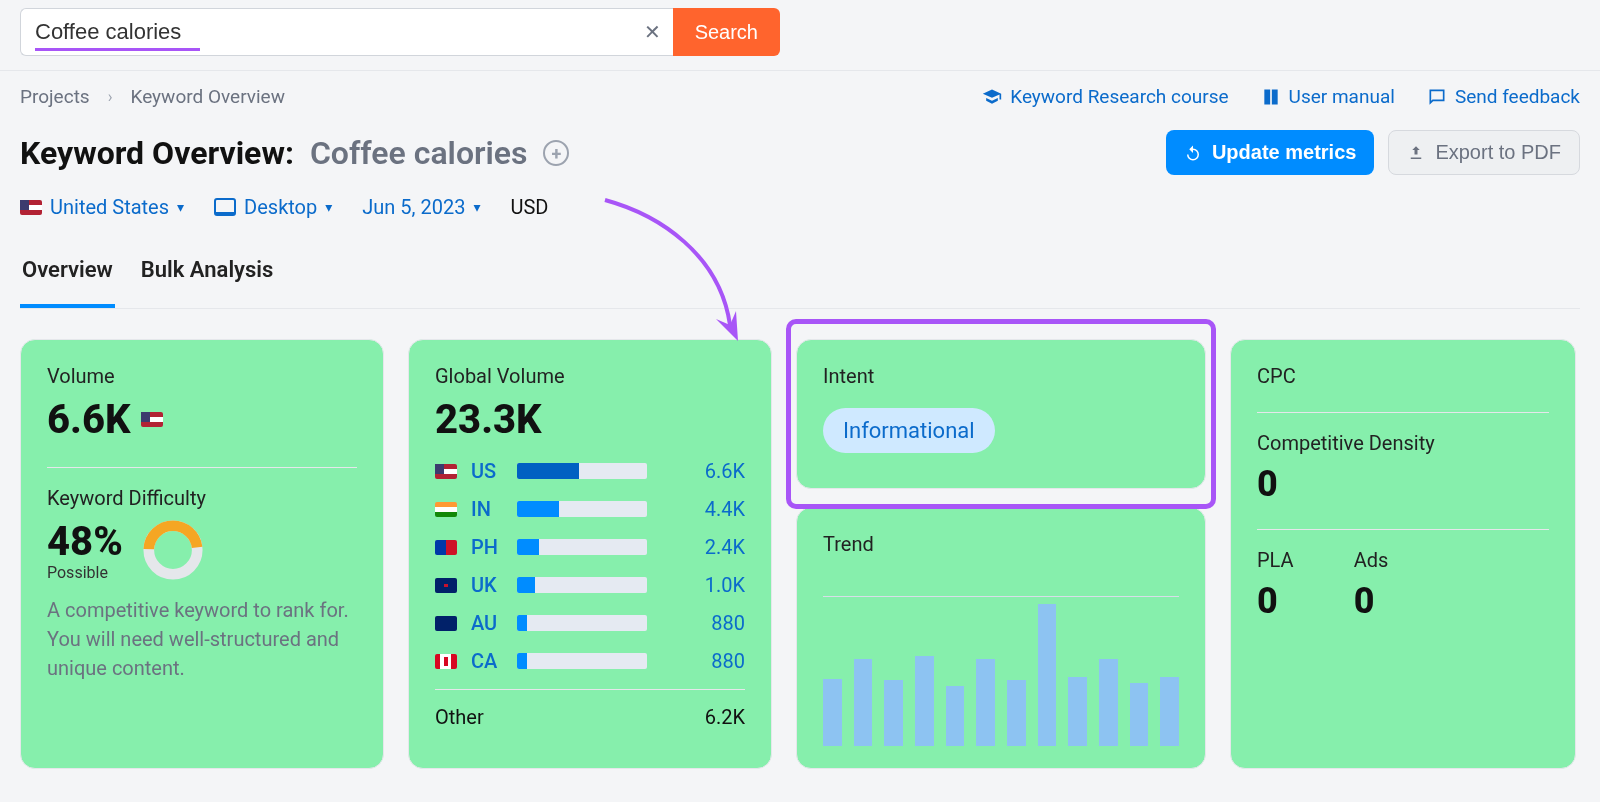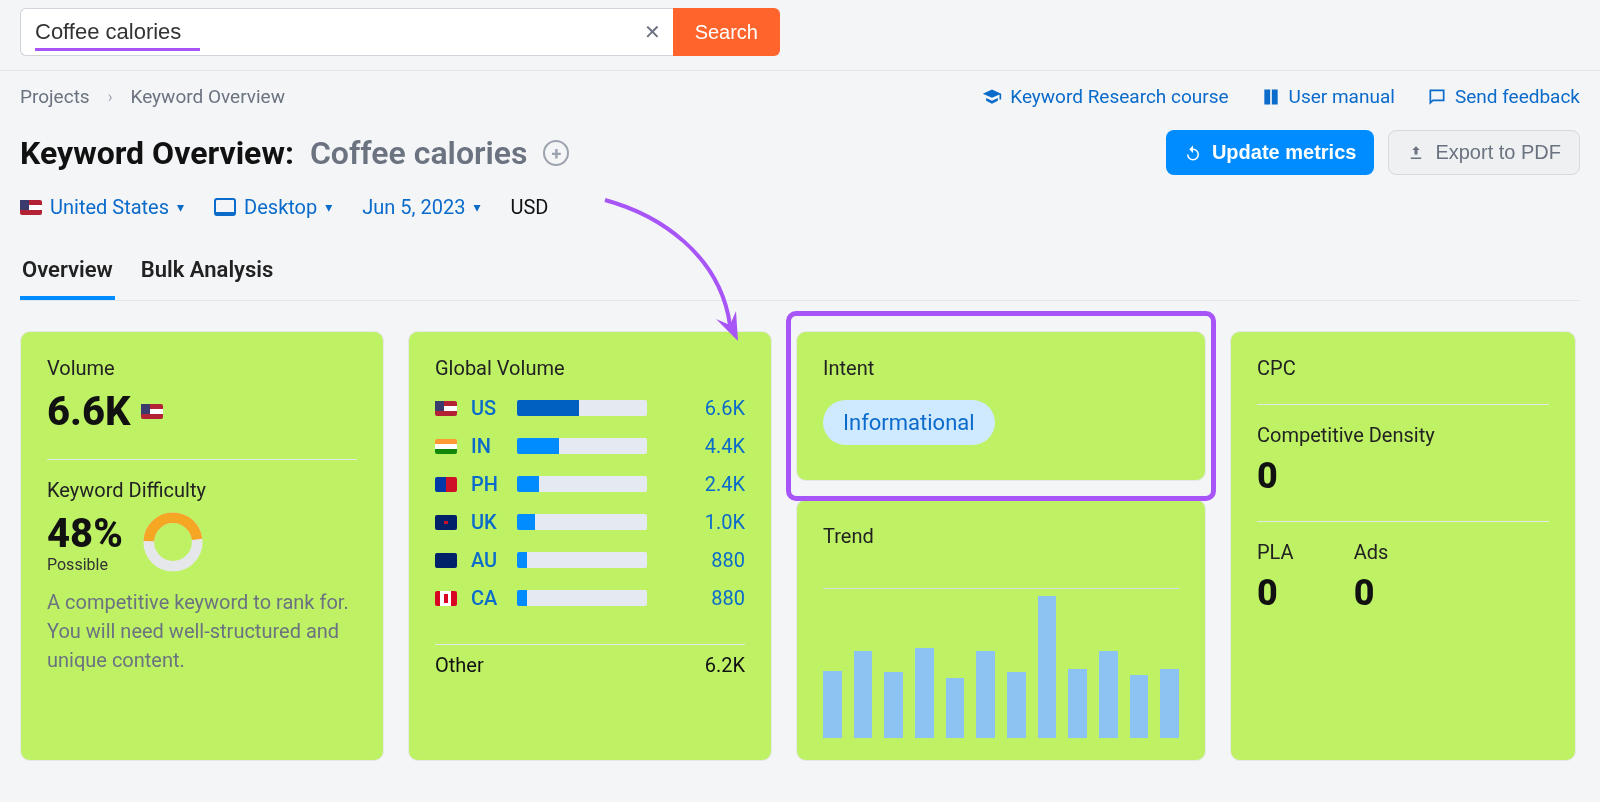--- a/index.html
+++ b/index.html
@@ -41,29 +41,29 @@
   .flag-us::before { content:""; position:absolute; left:0; top:0; width:9px; height:10px; background:#3c3b6e; }
   .flag-in { background: linear-gradient(#ff9933 0 33%, #fff 33% 66%, #138808 66%); }
   .flag-ph { background: linear-gradient(90deg,#0038a8 0 50%,#ce1126 50%); position:relative;}
   .flag-uk { background: radial-gradient(circle at center,#c8102e 0 2px,transparent 2px),#012169;}
   .flag-au { background:#012169; }
   .flag-ca { background: linear-gradient(90deg,#d80621 0 25%,#fff 25% 75%,#d80621 75%); position:relative;}
   .flag-ca::after{content:"";position:absolute;left:9px;top:3px;width:4px;height:9px;background:#d80621;}
   .monitor-ico{width:22px;height:18px;border:2px solid #0b6bcb;border-bottom-width:4px;border-radius:3px;display:inline-block;}
 
   .tabs-row { display: flex; gap: 24px; border-bottom: 1px solid #e5e7eb; margin-top: 38px; font-size: 22px; font-weight: 600; }
-  .tab { padding: 0 2px 14px 2px; color: #222; cursor: pointer; }
+  .tab { padding: 0 2px 22px 2px; color: #222; cursor: pointer; }
   .tab.active { border-bottom: 4px solid #008cff; }
 
   
   .arrow-svg { position: absolute; left: 600px; top: 124px; width: 160px; height: 150px; pointer-events: none; }
 
   
   .cards { display: flex; gap: 24px; padding: 30px 20px 0 20px; }
-  .card { background: #bef264; border: 1px solid #e5e7eb; border-radius: 10px; padding: 24px 26px; flex-shrink: 0; }
+  .card { background: #86efac; border: 1px solid #e5e7eb; border-radius: 15px; padding: 24px 26px; flex-shrink: 0; }
   .c1 { width: 364px; height: 430px;}
   .c2 { width: 364px; height: 430px;}
   .c3wrap { width: 410px; display:flex; flex-direction:column; gap: 18px; position:relative; }
   .c3a { height: 150px; }
   .c3b { height: 262px; }
   .c4 { width: 346px; height: 430px;}
   .card-label { font-size: 20px; color: #222; margin-bottom: 8px; }
   .big { font-size: 40px; font-weight: 800; color: #111; }
   .mid { font-size: 36px; font-weight: 800; }
   .volwrap{display:flex;align-items:center;gap:10px;}
@@ -76,21 +76,21 @@
   .kd-desc { font-size: 20px; color: #6b7280; line-height: 1.45; margin-top: 14px; }
 
   
   .gv-list { margin-top: 16px; display:flex; flex-direction:column; gap: 14px; font-size: 20px;}
   .gv-row { display: grid; grid-template-columns: 26px 36px 130px 1fr; align-items: center; gap: 10px; }
   .gv-code { color: #0b6bcb; font-weight: 500; }
   .gv-bar { height: 16px; background:#e5eaf2; border-radius:2px; position:relative; overflow:hidden;}
   .gv-fill { position:absolute; left:0; top:0; bottom:0; background:#008cff;}
   .gv-fill.dark{background:#0060c2;}
   .gv-val { text-align:right; color:#0b6bcb;}
-  .gv-other { display:flex; justify-content:center; border-top:1px solid #e5e7eb; padding-top:8px; margin-top: 20px;}
+  .gv-other { display:flex; justify-content:center; border-top:1px solid #e5e7eb; padding-top:15px; margin-top: 2px;}
   .gv-other .barcell{flex:1; padding:0 16px;}
   .gv-other-val{color:#111;}
 
   
   .intent-pill { display:inline-block; background:#cfe9ff; color:#0b6bcb; font-size:22px; padding:10px 20px; border-radius: 999px; margin-top: 12px;}
   .intent-outline { position:absolute; top:-20px; left:-10px; right:-10px; height: 190px; border: 5px solid #a855f7; border-radius: 10px; pointer-events:none;}
 
   
   .trend-chart { margin-top: 20px; width: 100%; height: 170px; position: relative; }
   .trend-line { position:absolute; left:0; right:0; top:20px; border-top:1px solid #d7dee8;}
@@ -214,20 +214,21 @@
       <svg class="donut" viewBox="0 0 42 42">
         <circle cx="21" cy="21" r="15.9" fill="none" stroke="#e5e7eb" stroke-width="7"></circle>
         <circle cx="21" cy="21" r="15.9" fill="none" stroke="#f5a623" stroke-width="7" stroke-dasharray="48 52" stroke-dashoffset="25" transform="rotate(-90 21 21)"></circle>
       </svg>
     </div>
     <div class="kd-desc">A competitive keyword to rank for. You will need well-structured and unique content.</div>
   </div>
 
   <div class="card c2">
     <div class="card-label">Global Volume</div>
+    <div class="big">23.3K</div>
     <div class="gv-list" id="gv-list">
         <div class="gv-row">
     <span class="flag flag-us"></span>
     <span class="gv-code">US</span>
     <span class="gv-bar">
             <span class="gv-fill dark" style="width:48%"></span>
           </span>
     <span class="gv-val">6.6K</span>
         </div>
         <div class="gv-row">

